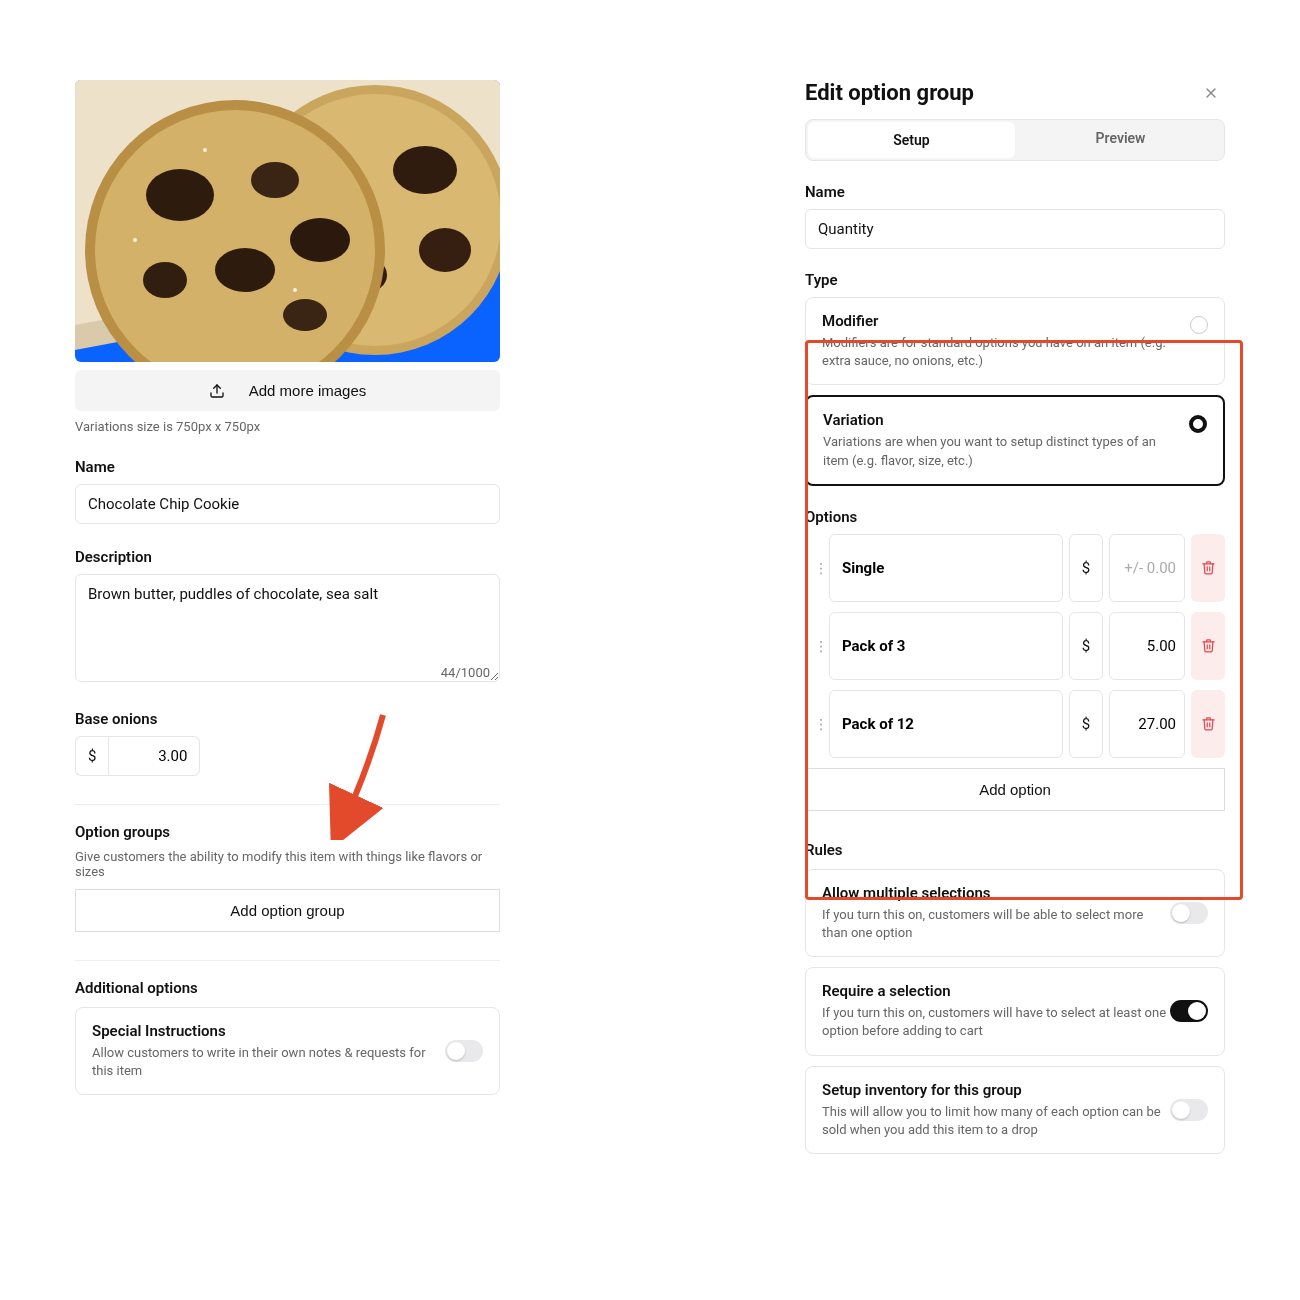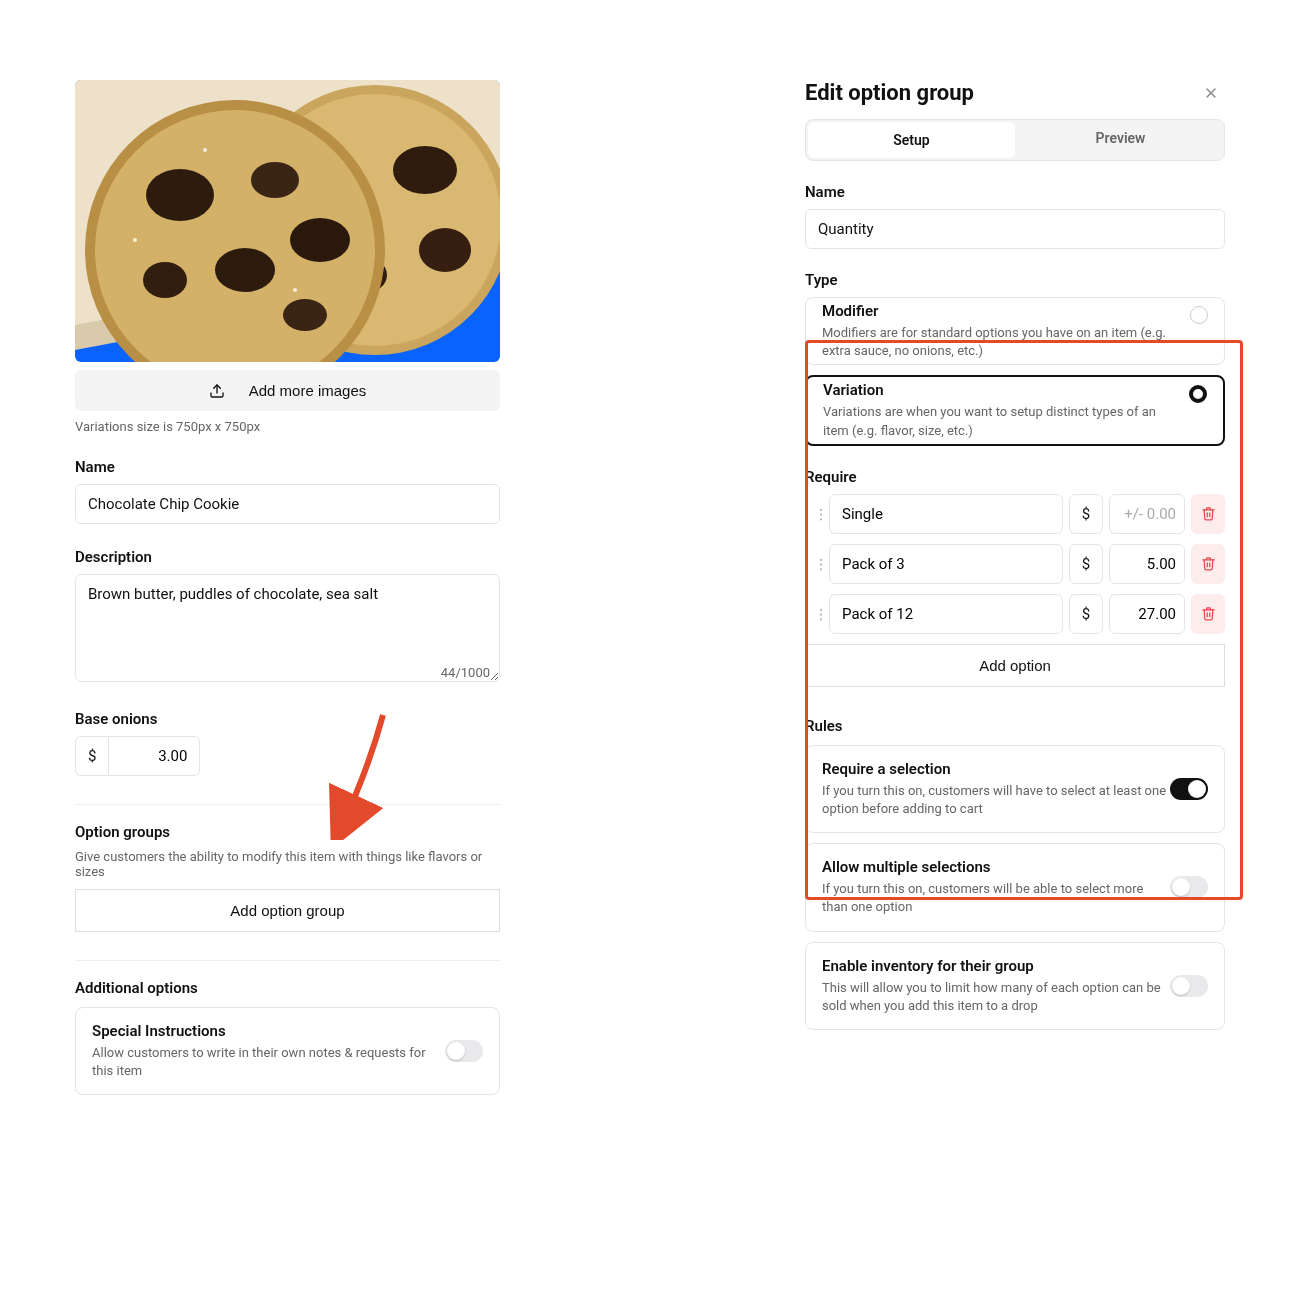--- a/index.html
+++ b/index.html
@@ -81,42 +81,42 @@
   .close { font-size: 18px; color:#888; cursor: pointer; background:none; border:none; }
   .tabs {
     display:flex; border:1px solid #e5e5e7; border-radius: 8px; overflow:hidden;
     background:#f4f4f5; margin-bottom: 4px;
   }
   .tab { flex:1; text-align:center; padding:10px 0; font-size:14px; font-weight:600;
     cursor:pointer; color:#666; }
   .tab.active { background:#fff; color:#111; border-radius:6px; margin:2px; }
 
   .type-card {
-    border:1px solid #e5e5e7; border-radius:8px; padding:4px 16px;
+    border:1px solid #e5e5e7; border-radius:8px; padding:14px 16px;
     display:flex; gap:14px; align-items:flex-start; margin-top:8px;
   }
   .type-card.selected { border:2px solid #111; }
   .type-card h4 { margin:0 0 4px; font-size:15px; font-weight:600; }
   .type-card p  { margin:0; font-size:13px; color:#666; line-height:1.4; }
   .radio {
     width:18px; height:18px; border:1.5px solid #ccc; border-radius:50%;
     margin-left:auto; margin-top:4px; flex-shrink:0; position:relative;
   }
   .radio.filled { border:4px solid #111; }
 
   .section-label { font-size:15px; font-weight:600; margin-top:22px; margin-bottom:8px; }
 
   .opt-row { display:flex; gap:6px; align-items:stretch; margin-bottom:10px; }
   .grip {
     width:18px; display:flex; align-items:center; justify-content:center;
     color:#999; cursor:grab; font-size:14px;
   }
   .opt-name {
-    flex:1; border:1px solid #e5e5e7; border-radius:6px; padding:10px 12px;
-    font-size:15px; font-family:inherit;
+    flex:1; border:1px solid #e5e5e7; border-radius:6px; padding:24px 12px;
+    font-size:15px; font-family:inherit;font-weight:bold;
   }
   .opt-cur {
     border:1px solid #e5e5e7; border-radius:6px; width:34px;
     display:flex; align-items:center; justify-content:center; font-size:15px;
   }
   .opt-price {
     border:1px solid #e5e5e7; border-radius:6px; width:76px; padding:10px 8px;
     font-size:15px; text-align:right; font-family:inherit;
   }
   .opt-price::placeholder { color:#aaa; }
@@ -260,21 +260,21 @@
   </div>
 
   <div class="type-card selected" style="margin-top:10px;">
     <div style="flex:1;">
       <h4>Variation</h4>
       <p>Variations are when you want to setup distinct types of an item (e.g. flavor, size, etc.)</p>
     </div>
     <div class="radio filled"></div>
   </div>
 
-  <div class="section-label">Require</div>
+  <div class="section-label">Options</div>
 
   <div class="opt-row">
     <div class="grip">⋮⋮</div>
     <input class="opt-name" value="Single" style="">
     <div class="opt-cur">$</div>
     <input class="opt-price" placeholder="+/- 0.00" style="">
     <div class="del-btn">
       <svg width="15" height="15" viewBox="0 0 24 24" fill="none" stroke="#e5484d" stroke-width="2" stroke-linecap="round" stroke-linejoin="round">
           <polyline points="3 6 5 6 21 6"></polyline>
           <path d="M19 6l-1 14a2 2 0 0 1-2 2H8a2 2 0 0 1-2-2L5 6"></path>
@@ -319,45 +319,45 @@
 
   <button class="btn-outline" style="margin-top:6px;">
     <span>Add option</span>
   </button>
 
   <div class="section-label" style="margin-top:30px;">Rules</div>
 
   <div class="card">
     <div class="card-flex">
       <div class="card-text">
+        <h4>Allow multiple selections</h4>
+        <p>If you turn this on, customers will be able to select more than one option</p>
+      </div>
+      <div class="toggle">
+          <div class="knob"></div>
+        </div>
+    </div>
+  </div>
+
+  <div class="card">
+    <div class="card-flex">
+      <div class="card-text">
         <h4>Require a selection</h4>
         <p>If you turn this on, customers will have to select at least one option before adding to cart</p>
       </div>
       <div class="toggle on">
           <div class="knob"></div>
         </div>
     </div>
   </div>
 
   <div class="card">
     <div class="card-flex">
       <div class="card-text">
-        <h4>Allow multiple selections</h4>
-        <p>If you turn this on, customers will be able to select more than one option</p>
-      </div>
-      <div class="toggle">
-          <div class="knob"></div>
-        </div>
-    </div>
-  </div>
-
-  <div class="card">
-    <div class="card-flex">
-      <div class="card-text">
-        <h4>Enable inventory for their group</h4>
+        <h4>Setup inventory for this group</h4>
         <p>This will allow you to limit how many of each option can be sold when you add this item to a drop</p>
       </div>
       <div class="toggle">
           <div class="knob"></div>
         </div>
     </div>
   </div>
 
   <div class="callout"></div>
 </div>

